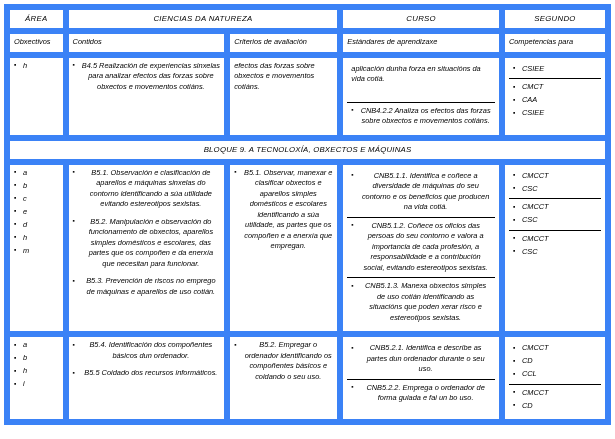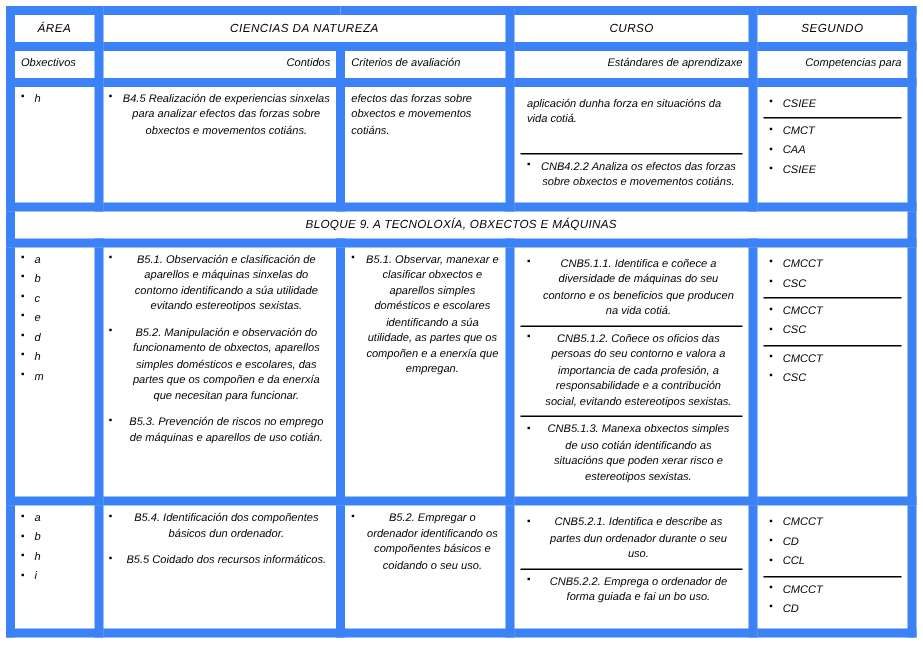--- a/index.html
+++ b/index.html
@@ -40,21 +40,21 @@
     padding-top: 5px;
     padding-bottom: 5px;
     letter-spacing: 0.3px;
   }
   .colhdr {
     font-size: 7.4px;
     padding-top: 4px;
     padding-bottom: 4px;
   }
   .colhdr.left { text-align: left; }
-  .colhdr.center { text-align: right; }
+  .colhdr.center { text-align: left; }
   .block-title {
     text-align: center;
     font-size: 7.8px;
     padding-top: 5px;
     padding-bottom: 5px;
     letter-spacing: 0.2px;
   }
   ul.bl {
     list-style: none;
     margin: 0;

